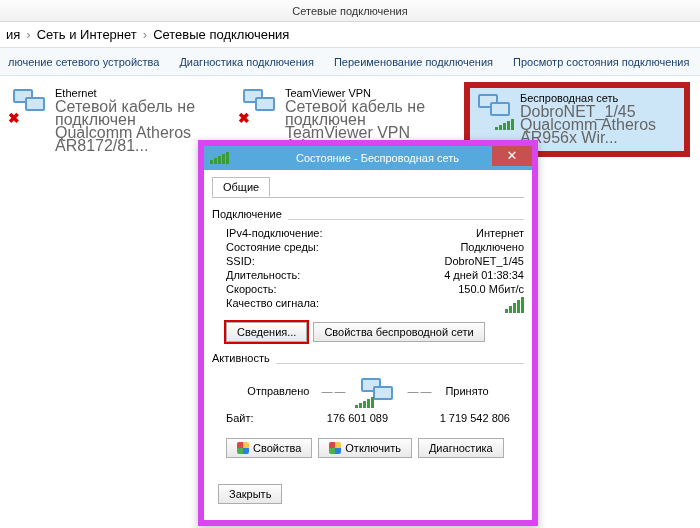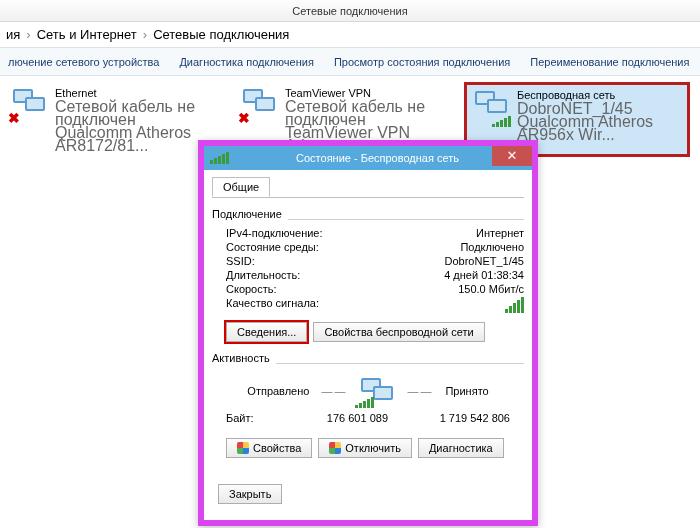--- a/index.html
+++ b/index.html
@@ -55,21 +55,21 @@
   .item {
     width: 226px;
     padding: 4px 6px;
     display: flex;
     gap: 8px;
     align-items: flex-start;
     border: 1px solid transparent;
   }
   .item.selected {
     background: #cde6f7;
-    border: 3px solid #b91c1c;
+    border: 6px solid #b91c1c;
   }
   .item .ico {
     width: 36px;
     height: 36px;
     position: relative;
     flex-shrink: 0;
   }
   .item .ico .comp { width: 36px; height: 28px; }
   .item .ico .cross {
     position: absolute;
@@ -183,22 +183,22 @@
   <span>ия</span>
   <span class="chev">›</span>
   <span>Сеть и Интернет</span>
   <span class="chev">›</span>
   <span>Сетевые подключения</span>
 </div>
 
 <div class="toolbar">
   <span>лючение сетевого устройства</span>
   <span>Диагностика подключения</span>
+  <span>Переименование подключения</span>
   <span>Просмотр состояния подключения</span>
-  <span>Переименование подключения</span>
 </div>
 
 <div class="items">
 
   <div class="item">
     <div class="ico">
       <svg class="comp" viewBox="0 0 36 28">
           <rect x="2" y="2" width="20" height="14" rx="2"></rect>
           <rect class="screen" x="4" y="4" width="16" height="10"></rect>
           <rect x="14" y="10" width="20" height="14" rx="2"></rect>

